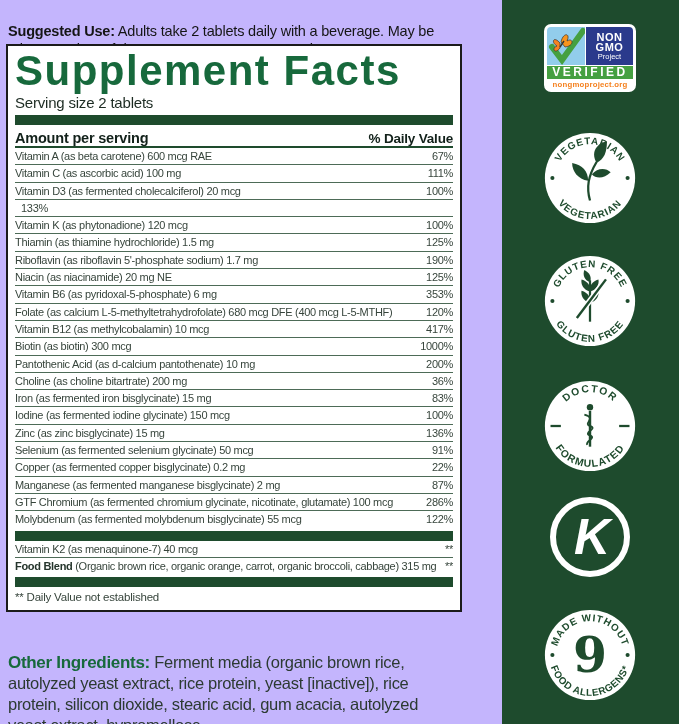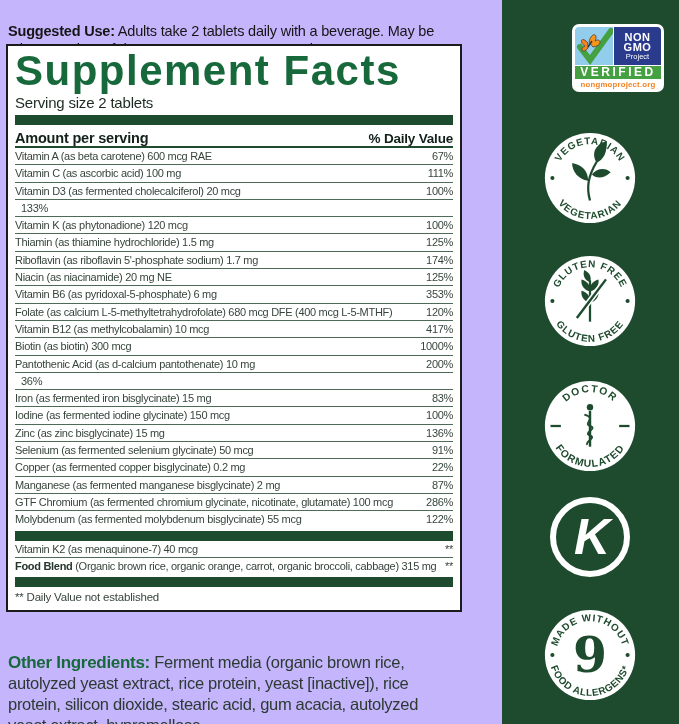--- a/index.html
+++ b/index.html
@@ -26,21 +26,21 @@
 
   
   .other{position:absolute;left:8px;top:652px;width:452px;font-size:16.5px;line-height:21px;color:#2c3a32;letter-spacing:-0.3px;}
   .other b{color:#17693c;font-weight:bold;font-size:17px;}
 
   
   .band{position:absolute;left:502px;top:0;width:177px;height:724px;background:#1e4b2d;}
   .abs{position:absolute;}
 
   
-  .ngmo{left:42px;top:24px;width:92px;background:#fff;border-radius:7px;padding:3px 3px 2px 3px;box-sizing:border-box;margin-left:28px;}
+  .ngmo{left:42px;top:24px;width:92px;background:#fff;border-radius:7px;padding:3px 3px 2px 3px;box-sizing:border-box;}
   .ngmo-top{display:flex;height:38px;gap:1px;}
   .ngmo-sky{flex:1;background:#92cdec;border-radius:4px 0 0 0;position:relative;overflow:hidden;}
   .ngmo-navy{width:47px;background:#2a3a8c;border-radius:0 4px 0 0;color:#fff;text-align:center;display:flex;flex-direction:column;justify-content:center;}
   .ngmo-navy .l1{font-weight:bold;font-size:11px;line-height:10.5px;letter-spacing:0.5px;}
   .ngmo-navy .l3{font-size:7.5px;line-height:8px;}
   .ngmo-verified{background:#45a041;color:#fff;font-weight:bold;font-size:12px;letter-spacing:2.5px;text-align:center;line-height:13px;height:13px;margin-top:1px;}
   .ngmo-url{color:#f58220;font-size:7.8px;font-weight:bold;text-align:center;line-height:10px;margin-top:1px;letter-spacing:0.2px;}
 
   .seal text{fill:#1e4b2d;}
   .seal .arc{font-family:"Liberation Sans",sans-serif;font-weight:bold;}
@@ -82,21 +82,21 @@
       <div class="row">
           <span>Vitamin K (as phytonadione) 120 mcg</span>
           <span class="dv">100%</span>
         </div>
       <div class="row">
           <span>Thiamin (as thiamine hydrochloride) 1.5 mg</span>
           <span class="dv">125%</span>
         </div>
       <div class="row">
           <span>Riboflavin (as riboflavin 5'-phosphate sodium) 1.7 mg</span>
-          <span class="dv">174%</span>
+          <span class="dv">190%</span>
         </div>
       <div class="row">
           <span>Niacin (as niacinamide) 20 mg NE</span>
           <span class="dv">125%</span>
         </div>
       <div class="row">
           <span>Vitamin B6 (as pyridoxal-5-phosphate) 6 mg</span>
           <span class="dv">353%</span>
         </div>
       <div class="row">
@@ -109,20 +109,21 @@
         </div>
       <div class="row">
           <span>Biotin (as biotin) 300 mcg</span>
           <span class="dv">1000%</span>
         </div>
       <div class="row">
           <span>Pantothenic Acid (as d-calcium pantothenate) 10 mg</span>
           <span class="dv">200%</span>
         </div>
       <div class="row">
+          <span>Choline (as choline bitartrate) 200 mg</span>
           <span class="dv">36%</span>
         </div>
       <div class="row">
           <span>Iron (as fermented iron bisglycinate) 15 mg</span>
           <span class="dv">83%</span>
         </div>
       <div class="row">
           <span>Iodine (as fermented iodine glycinate) 150 mcg</span>
           <span class="dv">100%</span>
         </div>

